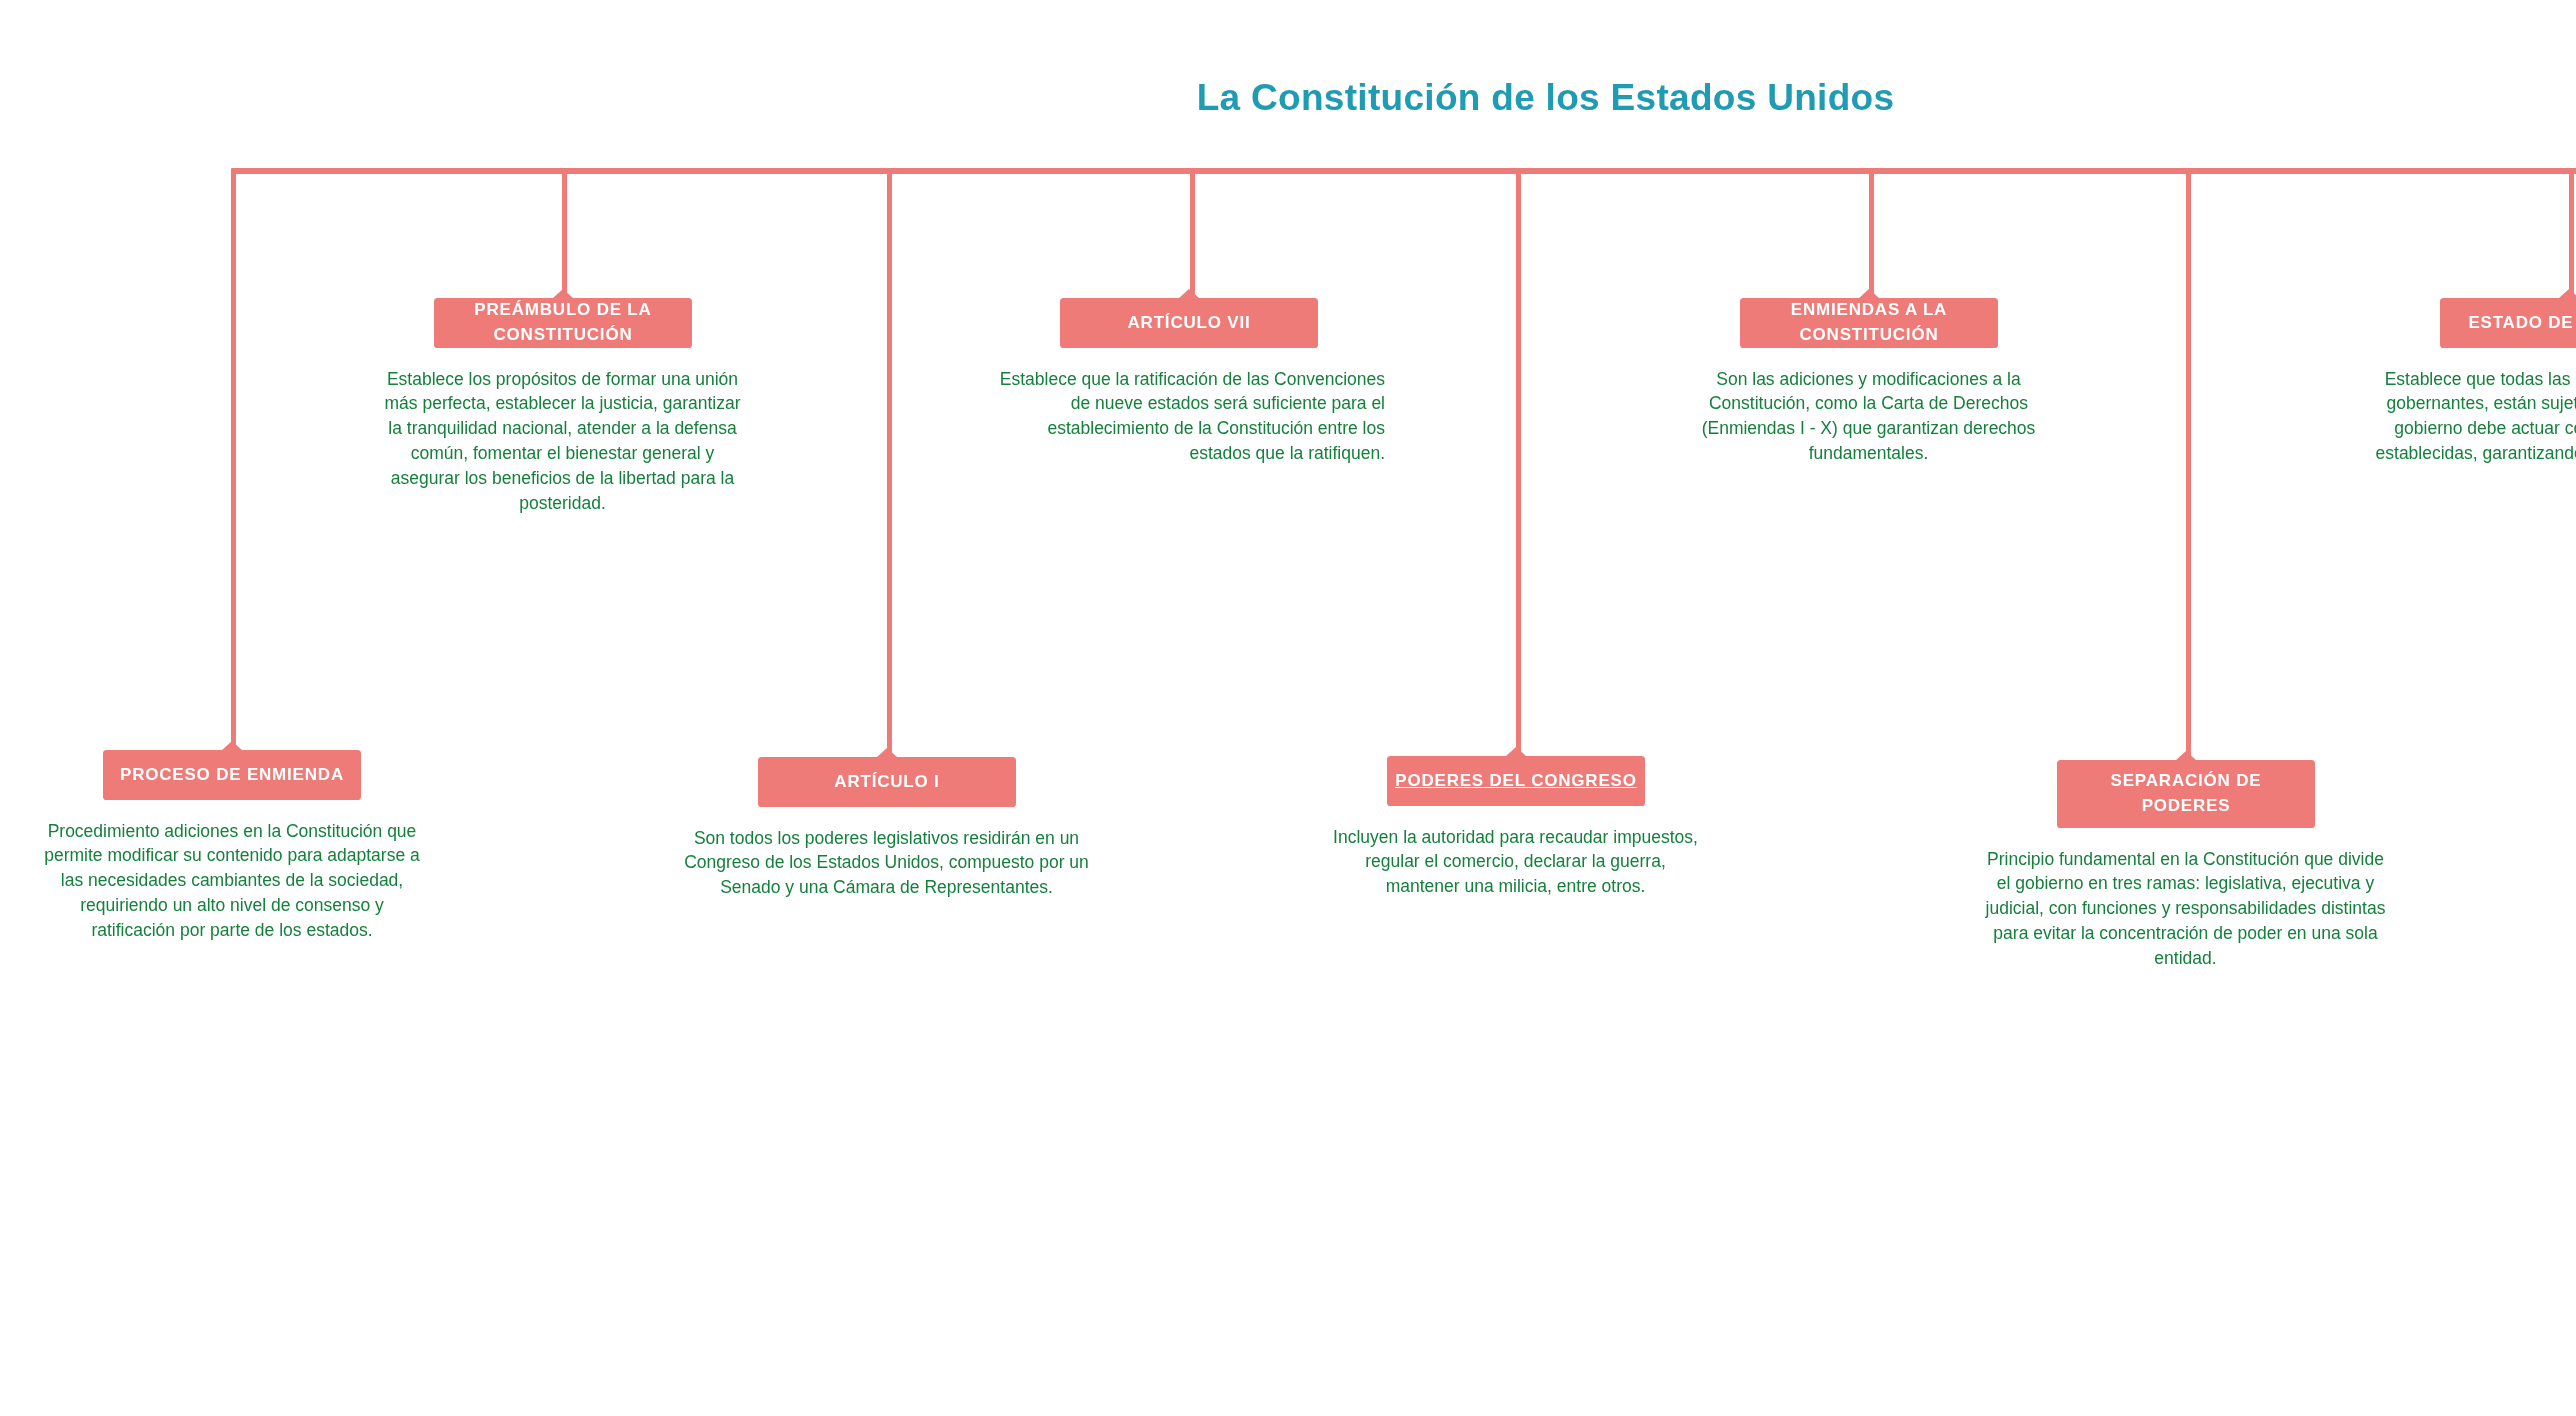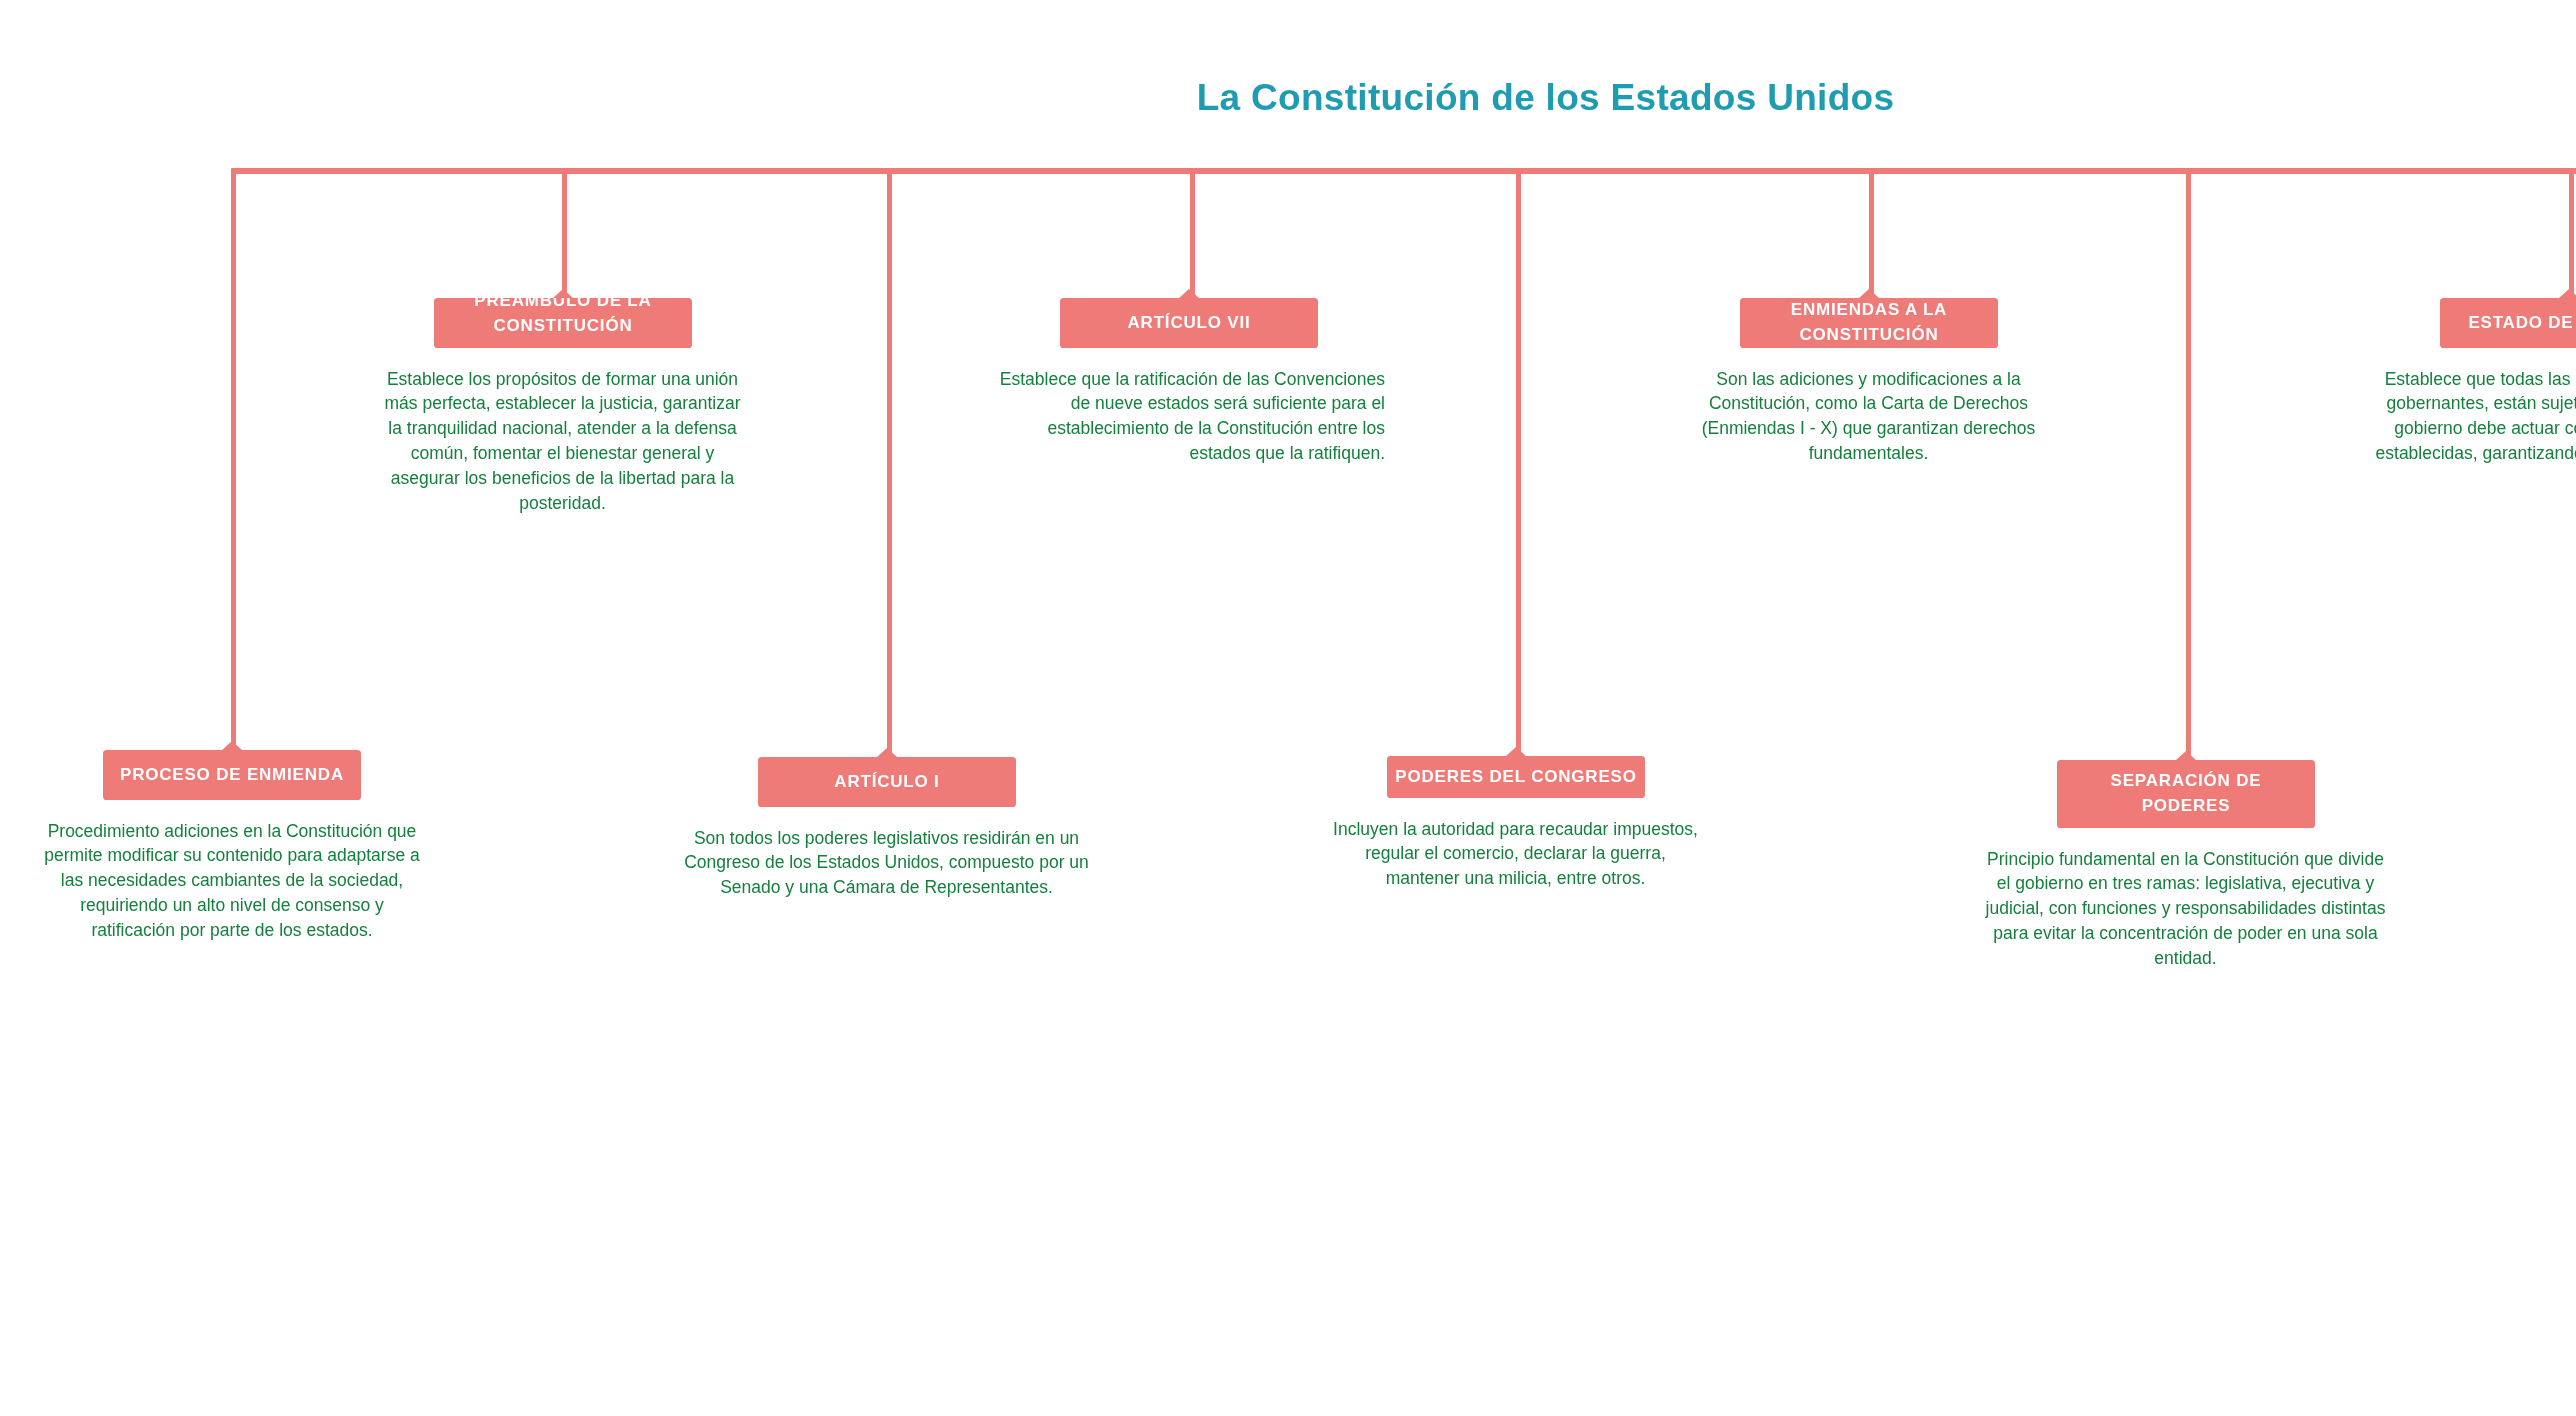--- a/index.html
+++ b/index.html
@@ -91,21 +91,21 @@
 
   <div class="drop" style="left:1516px; top:168px; height:587px;"></div>
 
   <div class="drop" style="left:1869px; top:168px; height:131px;"></div>
 
   <div class="drop" style="left:2186px; top:168px; height:591px;"></div>
 
   <div class="drop" style="left:2569px; top:168px; height:131px;"></div>
 
   <div class="node" style="left:434px; top:298px; width:258px;">
-    <div class="node-box two-line" style="height:50px;align-items:flex-end;">
+    <div class="node-box two-line" style="height:50px;">
       <span>PREÁMBULO DE LA CONSTITUCIÓN</span>
     </div>
     <div class="node-desc" style="width:361px; margin-left:-52px; margin-top:18.5px;">Establece los propósitos de formar una unión más perfecta, establecer la justicia, garantizar la tranquilidad nacional, atender a la defensa común, fomentar el bienestar general y asegurar los beneficios de la libertad para la posteridad.</div>
   </div>
 
   <div class="node" style="left:1060px; top:298px; width:258px;">
     <div class="node-box" style="height:50px;">
       <span>ARTÍCULO VII</span>
     </div>
     <div class="node-desc" style="width:392px; margin-left:-67px; margin-top:18.5px;text-align:right;">Establece que la ratificación de las Convenciones de nueve estados será suficiente para el establecimiento de la Constitución entre los estados que la ratifiquen.</div>
@@ -133,21 +133,21 @@
   </div>
 
   <div class="node" style="left:758px; top:757px; width:258px;">
     <div class="node-box" style="height:50px;">
       <span>ARTÍCULO I</span>
     </div>
     <div class="node-desc" style="width:433px; margin-left:-88px; margin-top:18.5px;">Son todos los poderes legislativos residirán en un Congreso de los Estados Unidos, compuesto por un Senado y una Cámara de Representantes.</div>
   </div>
 
   <div class="node" style="left:1387px; top:756px; width:258px;">
-    <div class="node-box two-line" style="height:42px;">
+    <div class="node-box two-line" style="height:50px;text-decoration:underline;">
       <span>PODERES DEL CONGRESO</span>
     </div>
     <div class="node-desc" style="width:371px; margin-left:-57px; margin-top:18.5px;">Incluyen la autoridad para recaudar impuestos, regular el comercio, declarar la guerra, mantener una milicia, entre otros.</div>
   </div>
 
   <div class="node" style="left:2057px; top:760px; width:258px;">
     <div class="node-box two-line" style="height:68px;">
       <span>SEPARACIÓN DE PODERES</span>
     </div>
     <div class="node-desc" style="width:407px; margin-left:-75px; margin-top:18.5px;">Principio fundamental en la Constitución que divide el gobierno en tres ramas: legislativa, ejecutiva y judicial, con funciones y responsabilidades distintas para evitar la concentración de poder en una sola entidad.</div>

